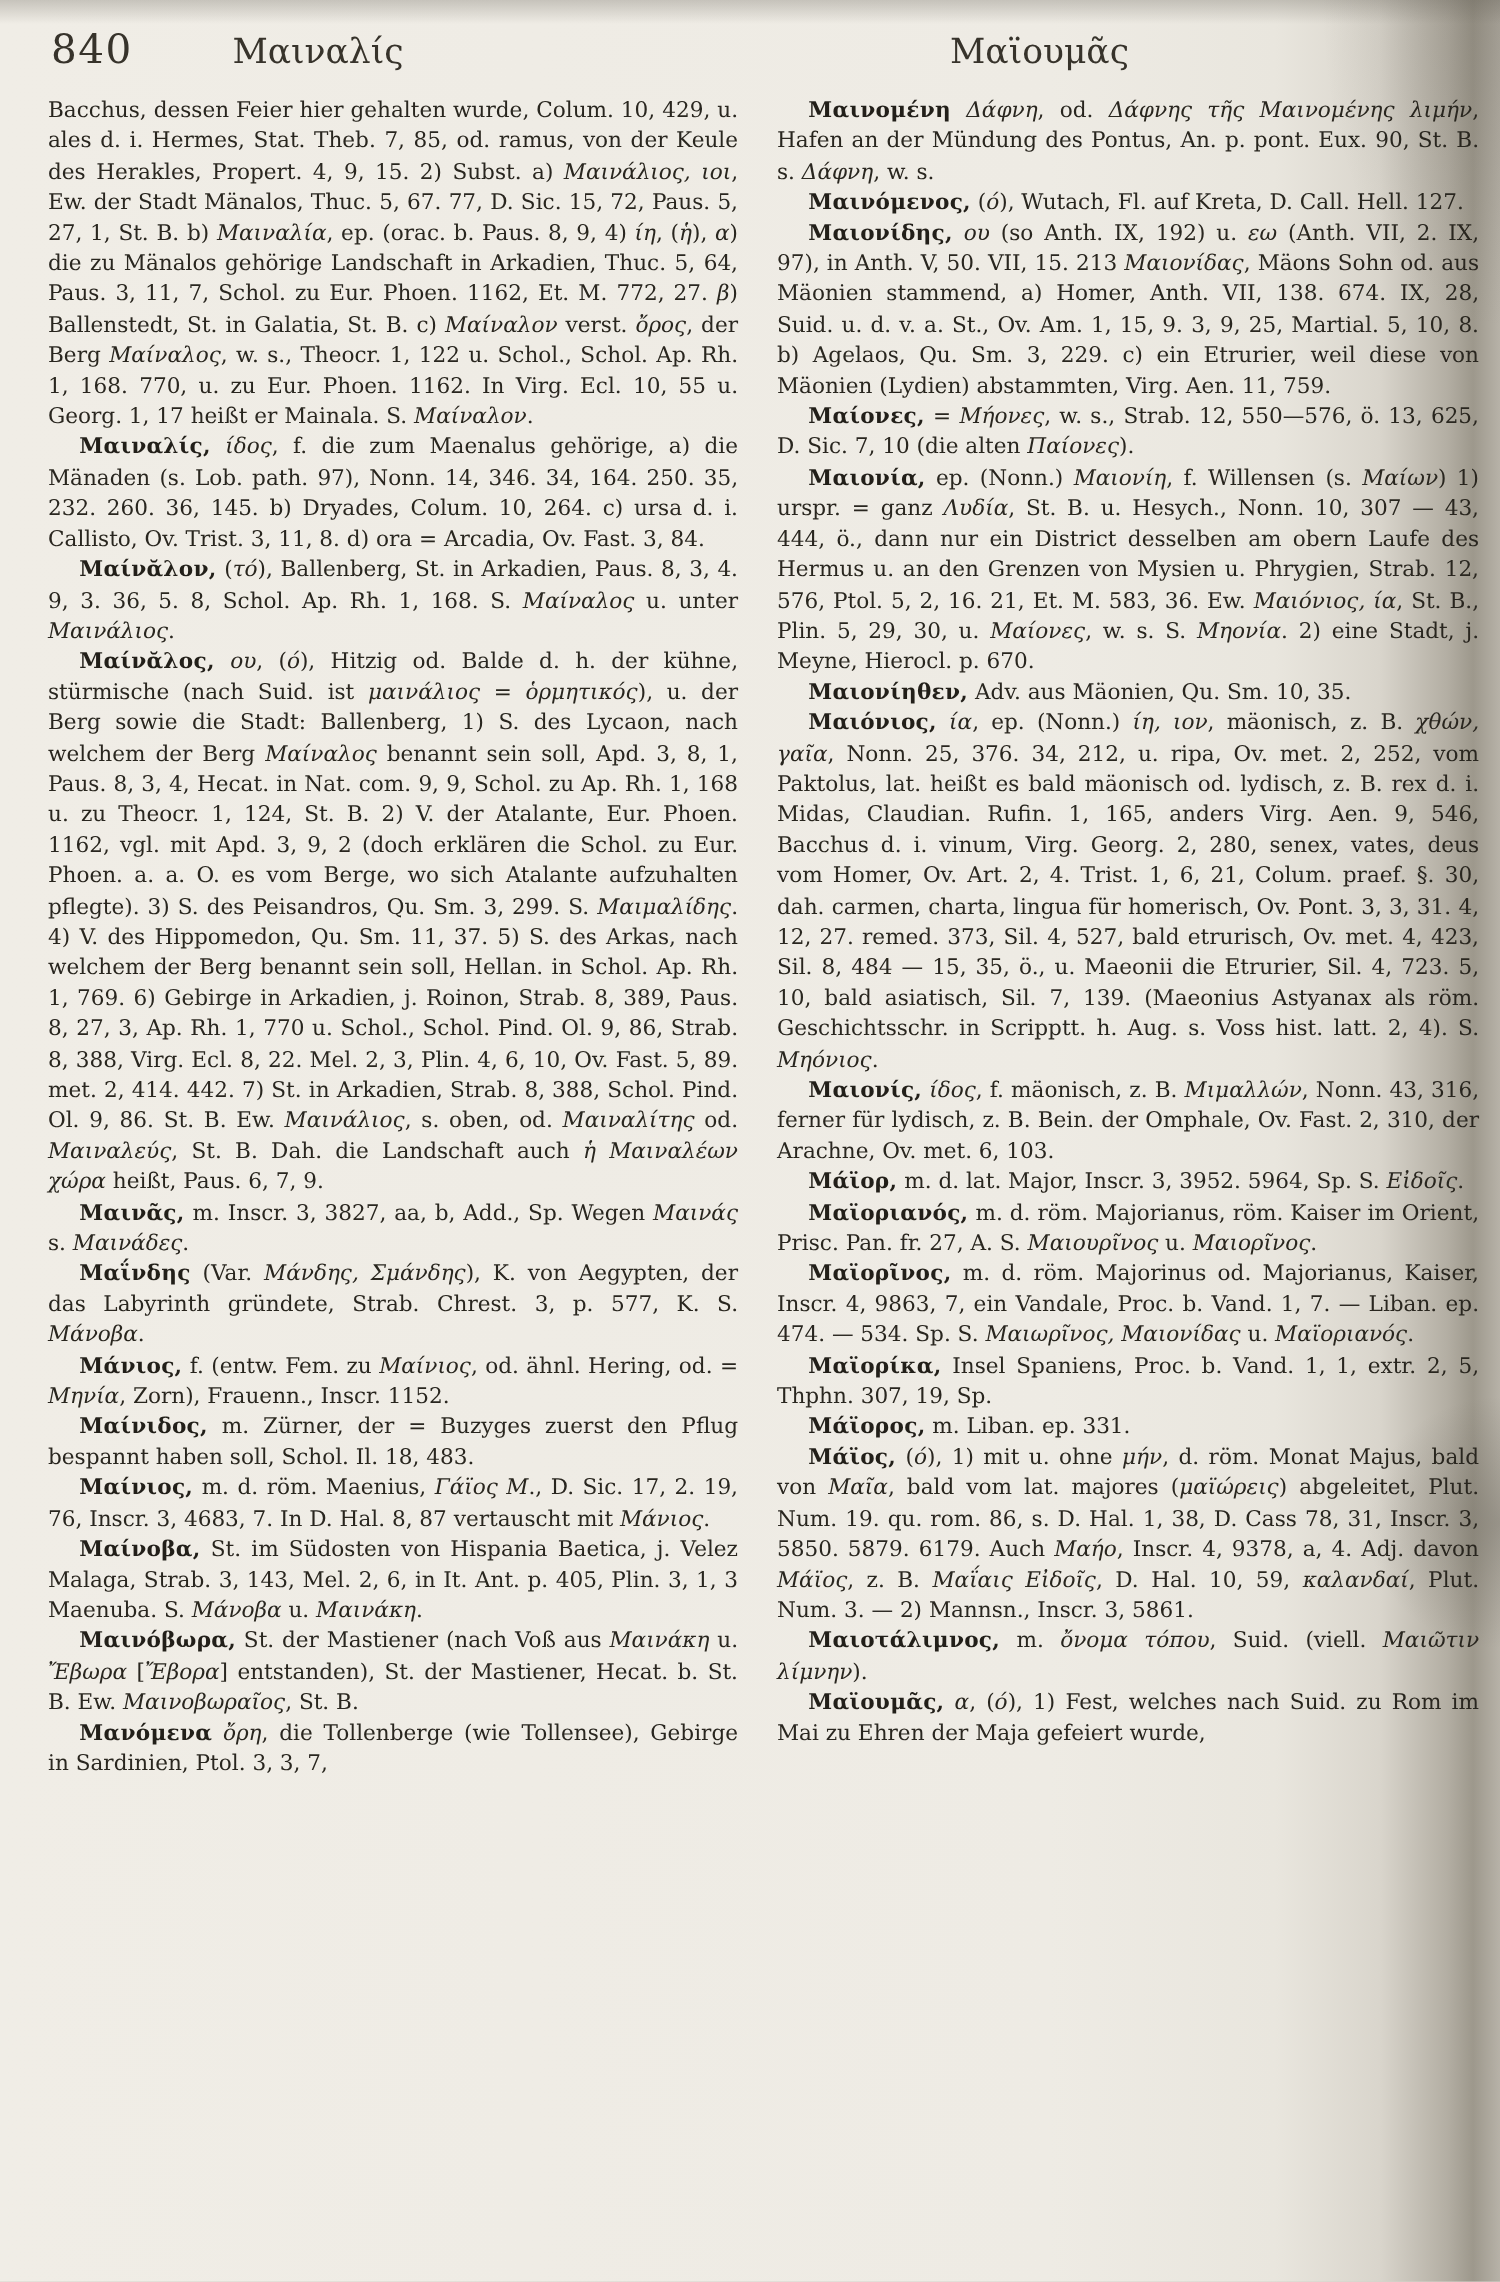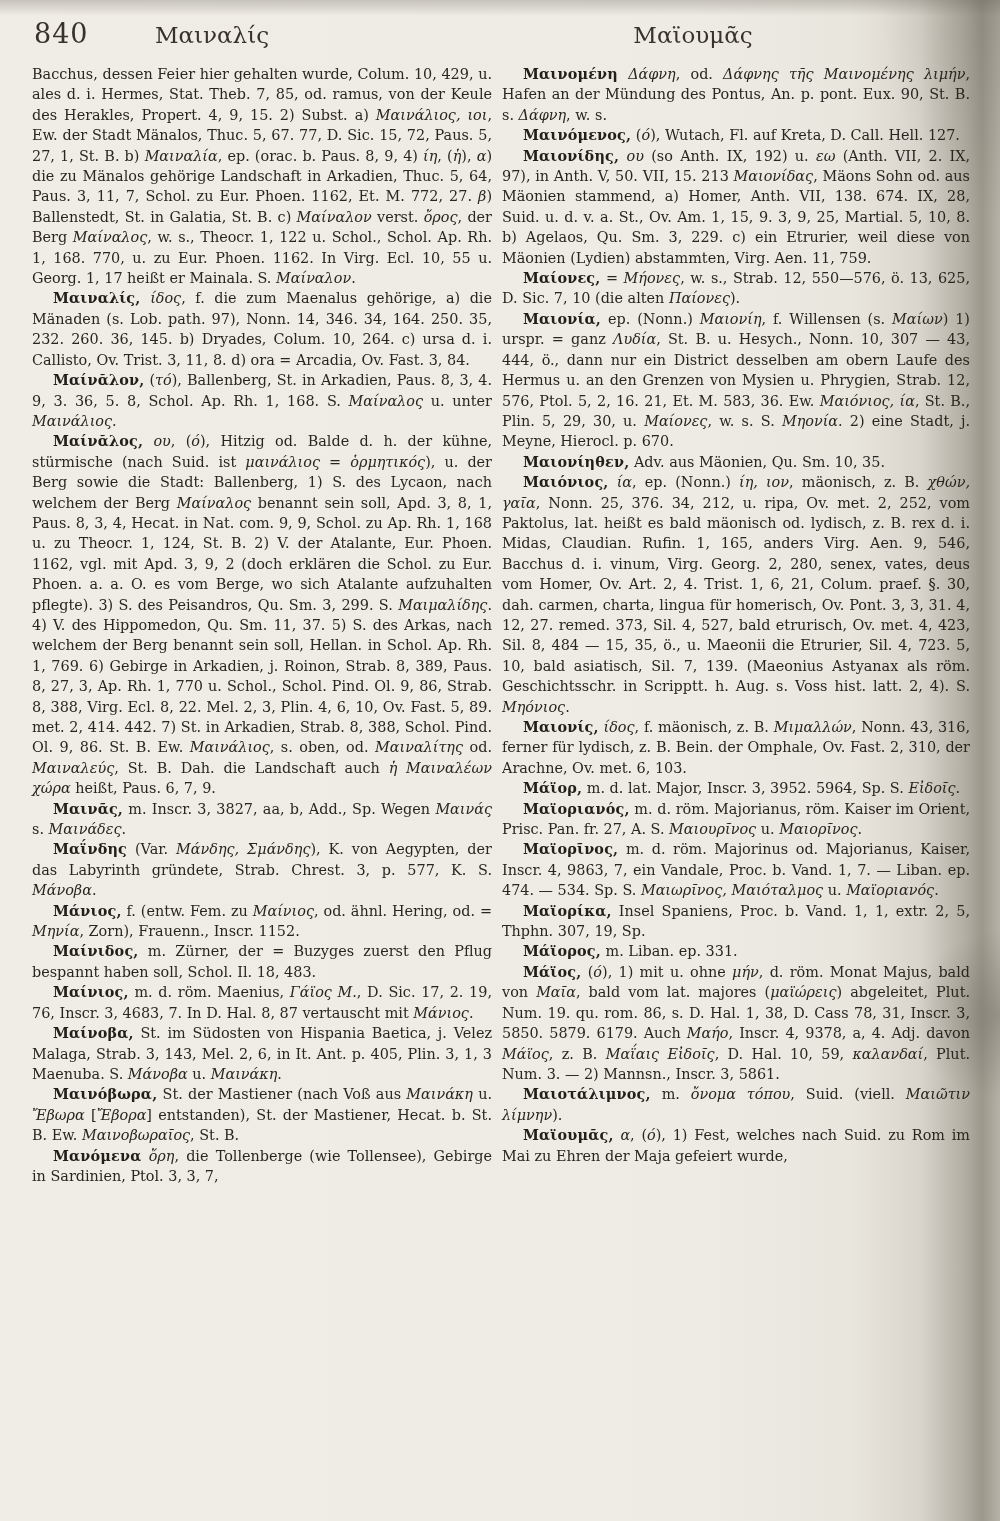--- a/index.html
+++ b/index.html
@@ -34,21 +34,21 @@
   .page-number {
     position:absolute; left:34px; top:4px;
     font-size:27px; letter-spacing:1px; color:#37332b;
   }
   .head-keyword { position:absolute; top:8px; font-size:23px; color:#37332b; }
   .head-keyword.left  { left:212px; transform:translateX(-50%); }
   .head-keyword.right { left:693px; transform:translateX(-50%); }
 
   .columns {
     position:absolute; top:64px; left:32px;
-    display:flex; gap:10px;
+    display:flex; gap:26px;
   }
   .col { width:460px; }
   .col.right { width:468px; }
   p.entry {
     margin:0; text-align:justify;
     font-size:14.4px; line-height:20.4px;
     text-indent:1.45em;
     hyphens:none;
   }
   p.entry.continuation { text-indent:0; }
@@ -87,21 +87,21 @@
         <p class="entry"><b class="headword">Μαινομένη</b> <i class="greek">Δάφνη</i>, od. <i class="greek">Δάφνης τῆς Μαινομένης λιμήν</i>, Hafen an der Mündung des Pontus, An. p. pont. Eux. 90, St. B. s. <i class="greek">Δάφνη</i>, w. s.</p>
         <p class="entry"><b class="headword">Μαινόμενος,</b> (<i class="greek">ό</i>), Wutach, Fl. auf Kreta, D. Call. Hell. 127.</p>
         <p class="entry"><b class="headword">Μαιονίδης,</b> <i class="greek">ου</i> (so Anth. IX, 192) u. <i class="greek">εω</i> (Anth. VII, 2. IX, 97), in Anth. V, 50. VII, 15. 213 <i class="greek">Μαιονίδας</i>, Mäons Sohn od. aus Mäonien stammend, a) Homer, Anth. VII, 138. 674. IX, 28, Suid. u. d. v. a. St., Ov. Am. 1, 15, 9. 3, 9, 25, Martial. 5, 10, 8. b) Agelaos, Qu. Sm. 3, 229. c) ein Etrurier, weil diese von Mäonien (Lydien) abstammten, Virg. Aen. 11, 759.</p>
         <p class="entry"><b class="headword">Μαίονες,</b> = <i class="greek">Μήονες</i>, w. s., Strab. 12, 550—576, ö. 13, 625, D. Sic. 7, 10 (die alten <i class="greek">Παίονες</i>).</p>
         <p class="entry"><b class="headword">Μαιονία,</b> ep. (Nonn.) <i class="greek">Μαιονίη</i>, f. Willensen (s. <i class="greek">Μαίων</i>) 1) urspr. = ganz <i class="greek">Λυδία</i>, St. B. u. Hesych., Nonn. 10, 307 — 43, 444, ö., dann nur ein District desselben am obern Laufe des Hermus u. an den Grenzen von Mysien u. Phrygien, Strab. 12, 576, Ptol. 5, 2, 16. 21, Et. M. 583, 36. Ew. <i class="greek">Μαιόνιος, ία</i>, St. B., Plin. 5, 29, 30, u. <i class="greek">Μαίονες</i>, w. s. S. <i class="greek">Μηονία</i>. 2) eine Stadt, j. Meyne, Hierocl. p. 670.</p>
         <p class="entry"><b class="headword">Μαιονίηθεν,</b> Adv. aus Mäonien, Qu. Sm. 10, 35.</p>
         <p class="entry"><b class="headword">Μαιόνιος,</b> <i class="greek">ία</i>, ep. (Nonn.) <i class="greek">ίη, ιον</i>, mäonisch, z. B. <i class="greek">χθών, γαῖα</i>, Nonn. 25, 376. 34, 212, u. ripa, Ov. met. 2, 252, vom Paktolus, lat. heißt es bald mäonisch od. lydisch, z. B. rex d. i. Midas, Claudian. Rufin. 1, 165, anders Virg. Aen. 9, 546, Bacchus d. i. vinum, Virg. Georg. 2, 280, senex, vates, deus vom Homer, Ov. Art. 2, 4. Trist. 1, 6, 21, Colum. praef. §. 30, dah. carmen, charta, lingua für homerisch, Ov. Pont. 3, 3, 31. 4, 12, 27. remed. 373, Sil. 4, 527, bald etrurisch, Ov. met. 4, 423, Sil. 8, 484 — 15, 35, ö., u. Maeonii die Etrurier, Sil. 4, 723. 5, 10, bald asiatisch, Sil. 7, 139. (Maeonius Astyanax als röm. Geschichtsschr. in Scripptt. h. Aug. s. Voss hist. latt. 2, 4). S. <i class="greek">Μηόνιος</i>.</p>
         <p class="entry"><b class="headword">Μαιονίς,</b> <i class="greek">ίδος</i>, f. mäonisch, z. B. <i class="greek">Μιμαλλών</i>, Nonn. 43, 316, ferner für lydisch, z. B. Bein. der Omphale, Ov. Fast. 2, 310, der Arachne, Ov. met. 6, 103.</p>
         <p class="entry"><b class="headword">Μάϊορ,</b> m. d. lat. Major, Inscr. 3, 3952. 5964, Sp. S. <i class="greek">Εἰδοῖς</i>.</p>
         <p class="entry"><b class="headword">Μαϊοριανός,</b> m. d. röm. Majorianus, röm. Kaiser im Orient, Prisc. Pan. fr. 27, A. S. <i class="greek">Μαιουρῖνος</i> u. <i class="greek">Μαιορῖνος</i>.</p>
-        <p class="entry"><b class="headword">Μαϊορῖνος,</b> m. d. röm. Majorinus od. Majorianus, Kaiser, Inscr. 4, 9863, 7, ein Vandale, Proc. b. Vand. 1, 7. — Liban. ep. 474. — 534. Sp. S. <i class="greek">Μαιωρῖνος, Μαιόταλμος</i> u. <i class="greek">Μαϊοριανός</i>.</p>
+        <p class="entry"><b class="headword">Μαϊορῖνος,</b> m. d. röm. Majorinus od. Majorianus, Kaiser, Inscr. 4, 9863, 7, ein Vandale, Proc. b. Vand. 1, 7. — Liban. ep. 474. — 534. Sp. S. <i class="greek">Μαιωρῖνος, Μαιονίδας</i> u. <i class="greek">Μαϊοριανός</i>.</p>
         <p class="entry"><b class="headword">Μαϊορίκα,</b> Insel Spaniens, Proc. b. Vand. 1, 1, extr. 2, 5, Thphn. 307, 19, Sp.</p>
         <p class="entry"><b class="headword">Μάϊορος,</b> m. Liban. ep. 331.</p>
         <p class="entry"><b class="headword">Μάϊος,</b> (<i class="greek">ό</i>), 1) mit u. ohne <i class="greek">μήν</i>, d. röm. Monat Majus, bald von <i class="greek">Μαῖα</i>, bald vom lat. majores (<i class="greek">μαϊώρεις</i>) abgeleitet, Plut. Num. 19. qu. rom. 86, s. D. Hal. 1, 38, D. Cass 78, 31, Inscr. 3, 5850. 5879. 6179. Auch <i class="greek">Μαήο</i>, Inscr. 4, 9378, a, 4. Adj. davon <i class="greek">Μάϊος</i>, z. B. <i class="greek">Μαΐαις Εἰδοῖς</i>, D. Hal. 10, 59, <i class="greek">καλανδαί</i>, Plut. Num. 3. — 2) Mannsn., Inscr. 3, 5861.</p>
         <p class="entry"><b class="headword">Μαιοτάλιμνος,</b> m. <i class="greek">ὄνομα τόπου</i>, Suid. (viell. <i class="greek">Μαιῶτιν λίμνην</i>).</p>
         <p class="entry"><b class="headword">Μαϊουμᾶς,</b> <i class="greek">α</i>, (<i class="greek">ό</i>), 1) Fest, welches nach Suid. zu Rom im Mai zu Ehren der Maja gefeiert wurde,</p>
       </div>
   </div>
 </div>
 
 </body></html>

